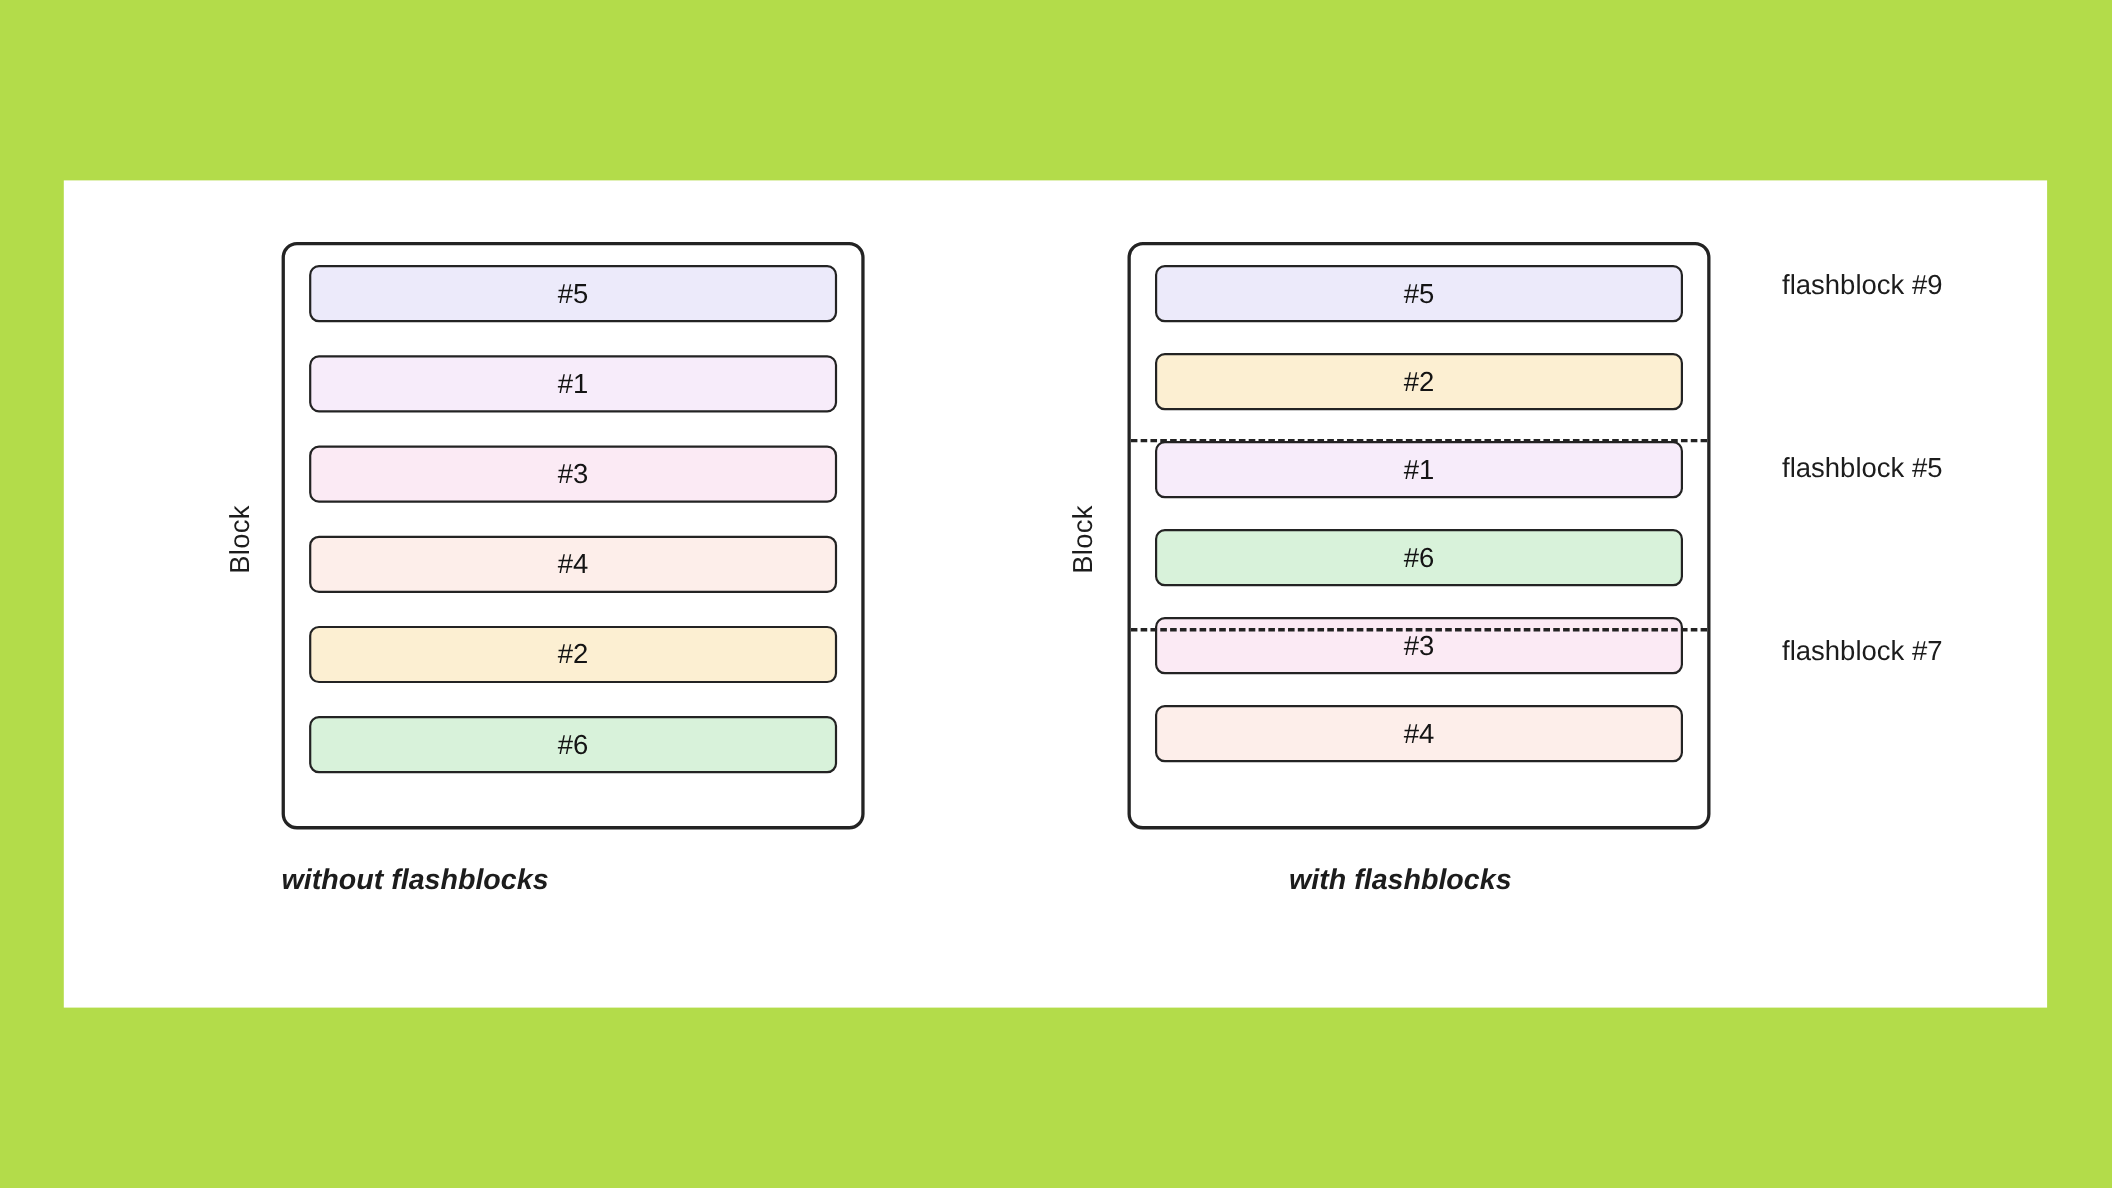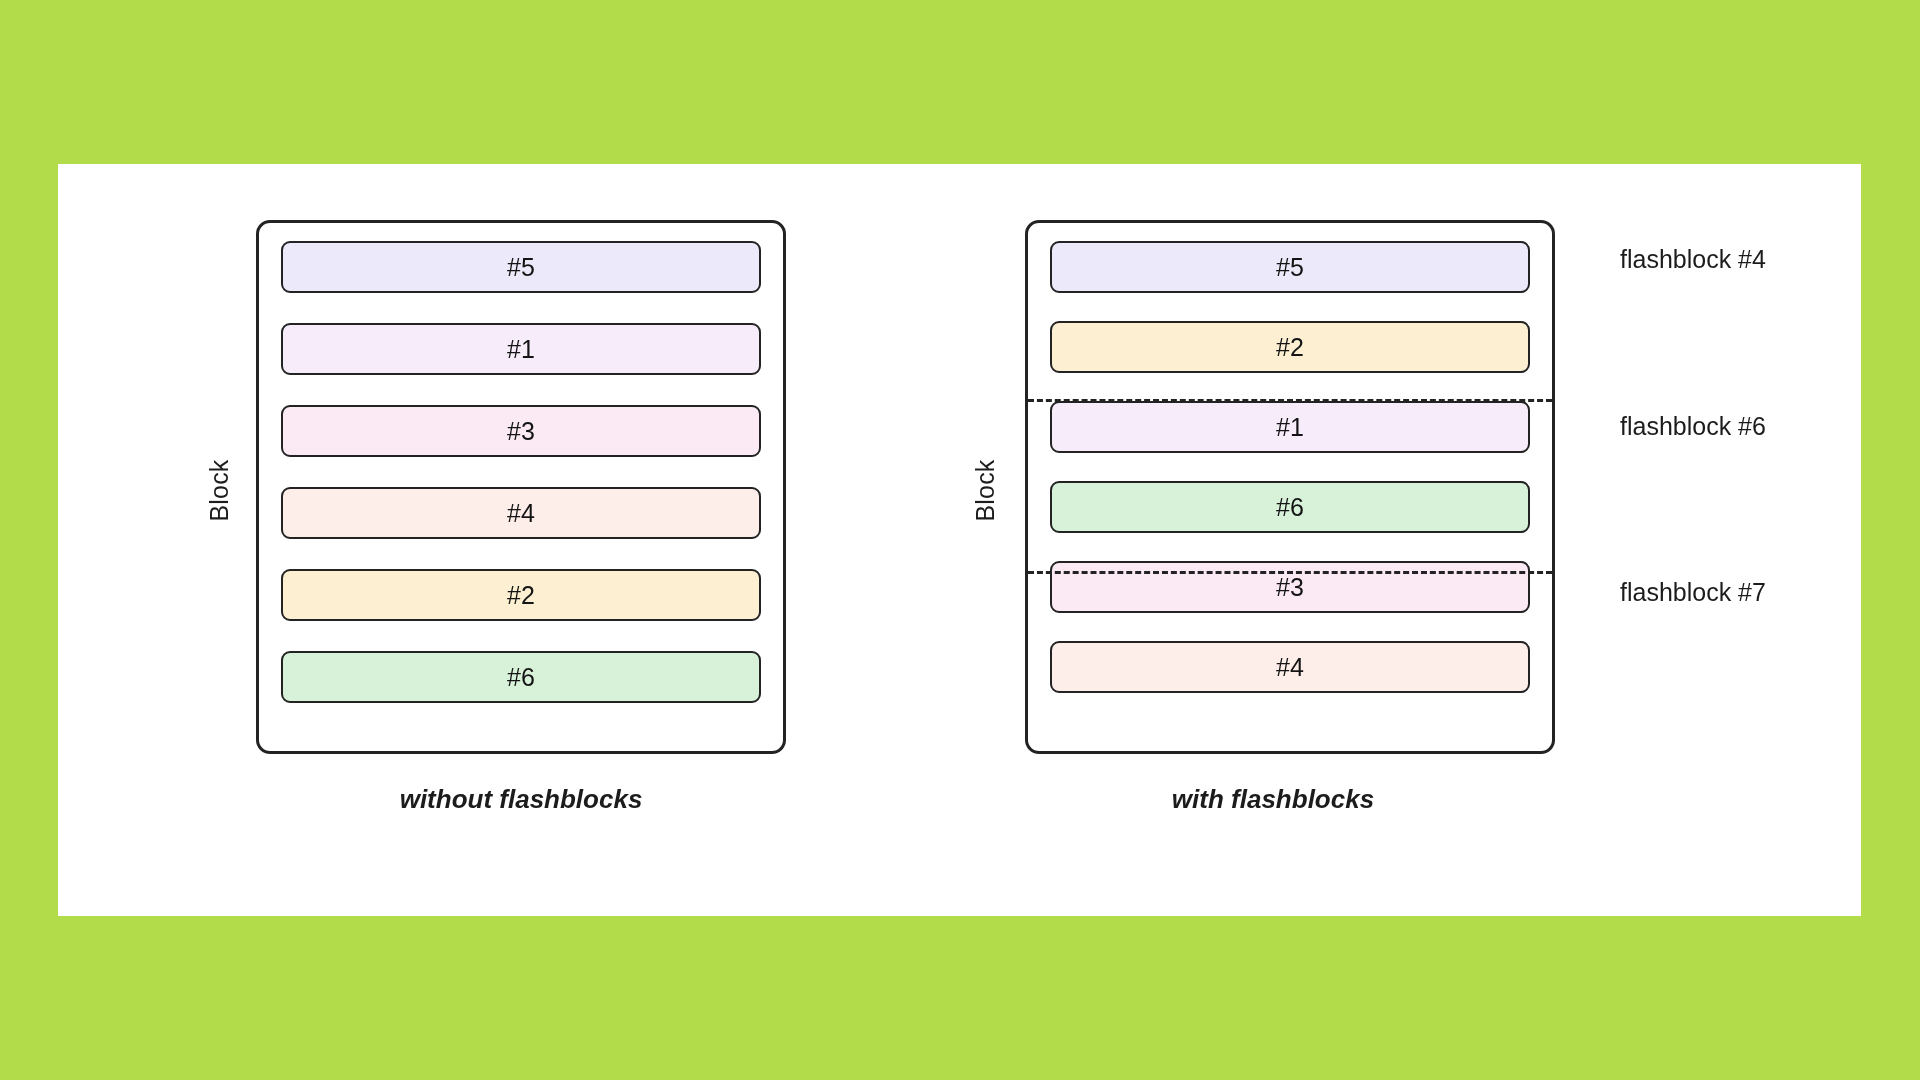--- a/index.html
+++ b/index.html
@@ -118,21 +118,21 @@
   
   .caption {
     position: absolute;
     top: 620px;
     font-size: 26px;
     font-weight: bold;
     font-style: italic;
     color: #1c1c1c;
     white-space: nowrap;
   }
-  .panel-left  .caption { left: 110px; width: 530px; text-align: center; }
+  .panel-left  .caption { left: 110px; width: 530px; text-align: left; }
   .panel-right .caption { left: 88px; width: 530px; text-align: center; }
 </style>
 </head>
 <body>
 
 <div id="stage">
   <div class="card">
 
     <div class="panel panel-left">
 
@@ -187,21 +187,21 @@
           <span>#3</span>
         </div>
         <div class="txn" style="background:#fdeeea">
           <span>#4</span>
         </div>
 
         <div class="divider divider-1"></div>
         <div class="divider divider-2"></div>
       </div>
 
-      <div class="fb-label fb-label-1">flashblock #4</div>
-      <div class="fb-label fb-label-2">flashblock #6</div>
+      <div class="fb-label fb-label-1">flashblock #9</div>
+      <div class="fb-label fb-label-2">flashblock #5</div>
       <div class="fb-label fb-label-3">flashblock #7</div>
 
       <div class="caption">with flashblocks</div>
     </div>
 
   </div>
 </div>
 
 </body></html>

